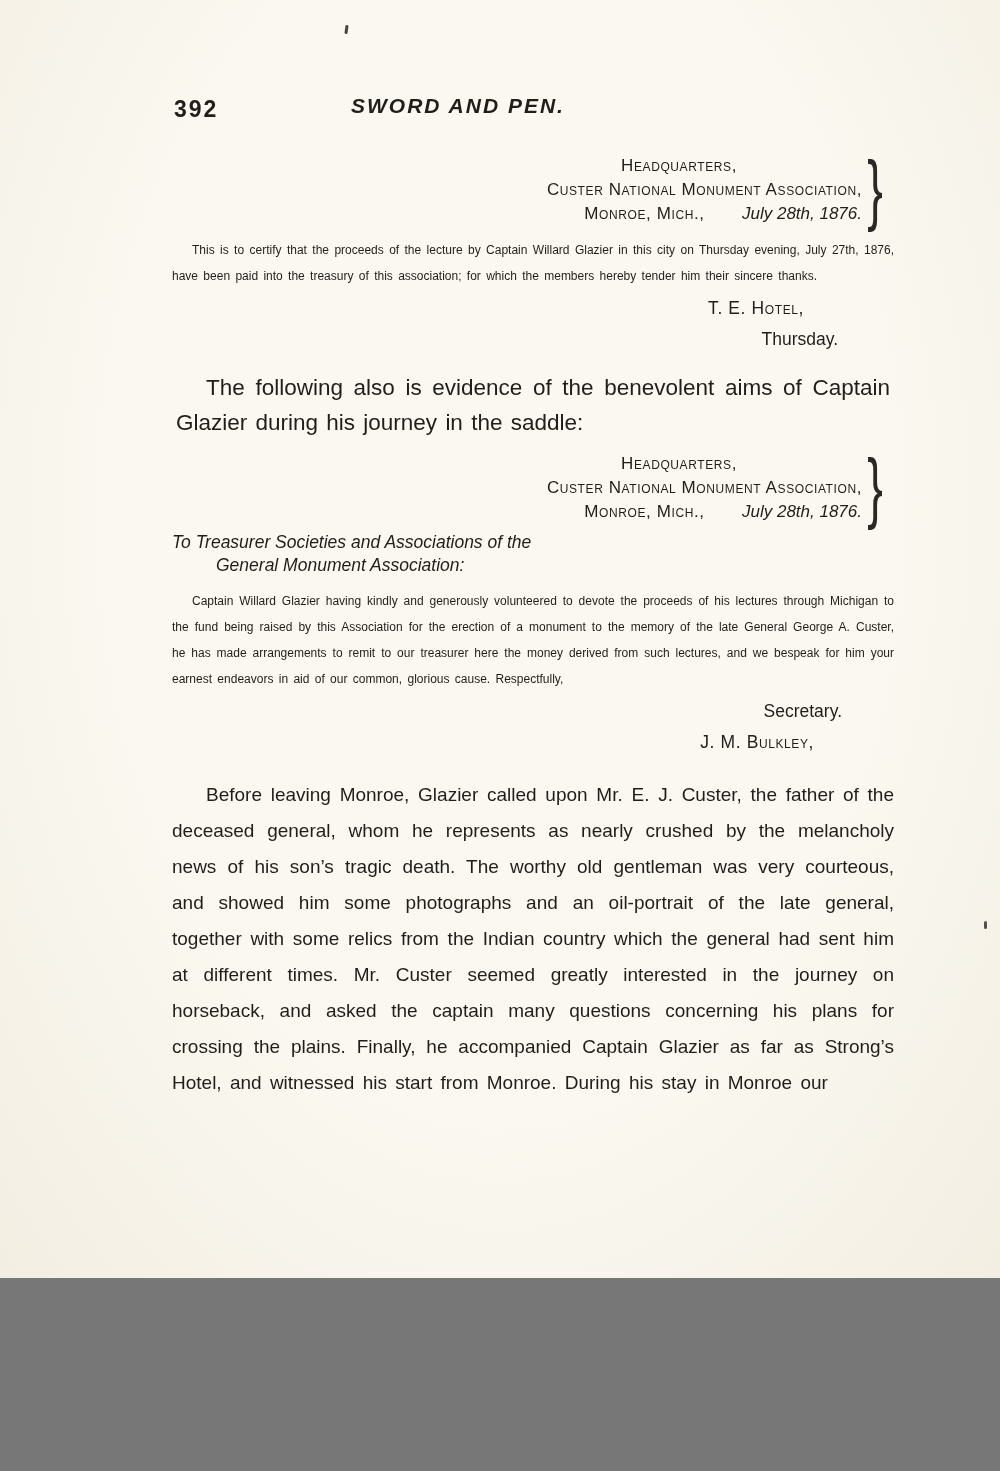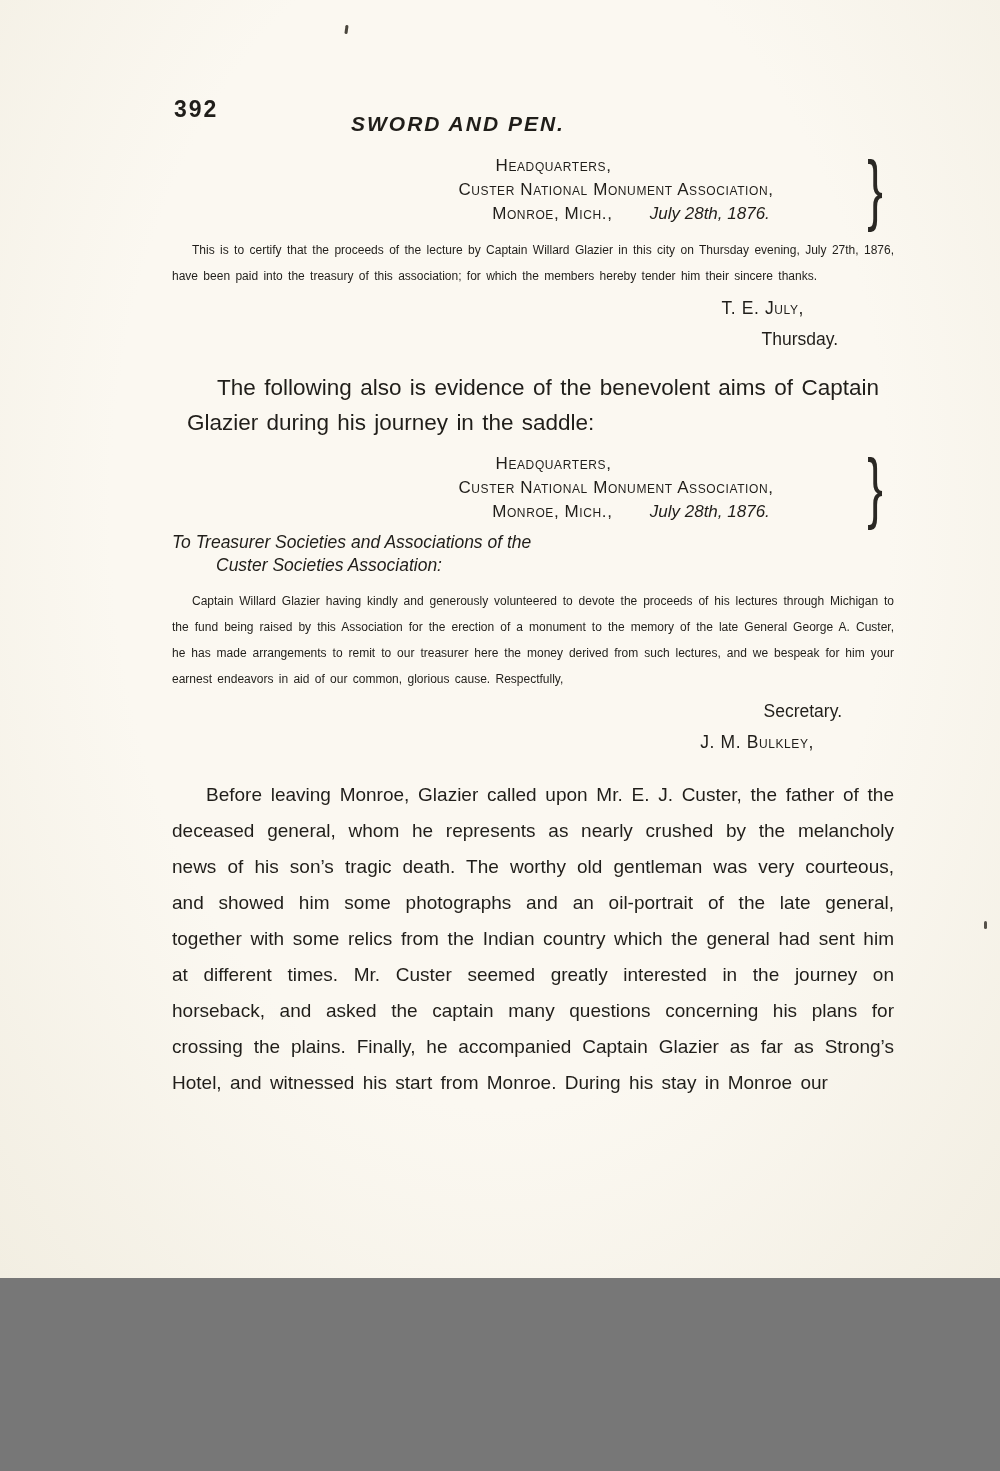--- a/index.html
+++ b/index.html
@@ -13,28 +13,28 @@
     color: #201e1a;
     font-family: Liberation Sans, sans-serif;
     overflow: hidden;
   }
   .content { position: absolute; left: 172px; top: 92px; width: 722px; }
 
   
   .page-header { position: relative; height: 46px; margin-bottom: 16px; }
   .page-num { position: absolute; left: 2px; top: 4px; font-size: 23px; font-weight: bold; letter-spacing: 2px; }
   .page-title {
-    position: absolute; left: 0; right: 150px; top: 20px;
+    position: absolute; left: 0; right: 150px; top: 2px;
     text-align: center; font-size: 21px; font-weight: bold; font-style: italic; letter-spacing: 2px;
   }
 
   
   .letter-head {
     position: relative; width: 492px; margin-left: 198px;
-    font-size: 17px; line-height: 24px; text-align: center; white-space: nowrap;
+    font-size: 17px; line-height: 24px; text-align: right; white-space: nowrap;
   }
   .sc { font-variant: small-caps; letter-spacing: 0.6px; }
   .lh1 { padding-right: 125px; }
   .lh3 { padding-left: 30px; }
   .lh3-date { font-style: italic; font-variant: normal; letter-spacing: 0; margin-left: 32px; }
   .brace {
     position: absolute; right: -26px; top: -6px;
     font-size: 78px; line-height: 82px; font-weight: normal;
     transform: scaleX(0.6); transform-origin: center; color: #2a2824;
   }
@@ -43,21 +43,21 @@
     margin: 11px 0 4px; font-size: 12px; line-height: 26px;
     text-align: justify; text-indent: 20px; word-spacing: 2px;
   }
   .sig { text-align: right; font-size: 17.5px; line-height: 31px; }
   .sig-name { padding-right: 90px; }
   .sig-title { padding-right: 56px; }
   .sig2-name { padding-right: 80px; }
   .sig2-title { padding-right: 52px; }
 
   .interlude {
-    margin: 15px 15px 12px; font-size: 22.5px; line-height: 35px;
+    margin: 15px 4px 12px; font-size: 22.5px; line-height: 35px;
     text-align: justify; text-indent: 30px; word-spacing: 2px;
   }
 
   .salutation { font-style: italic; font-size: 17.5px; line-height: 23px; margin: 7px 0 8px; }
   .salutation .s2 { padding-left: 44px; }
 
   .main-text {
     font-size: 19px; line-height: 36px;
     text-align: justify; text-indent: 34px; word-spacing: 3px;
   }
@@ -93,36 +93,36 @@
     </header>
 
     <section>
       <div class="letter-head">
         <div class="sc lh1">Headquarters,</div>
         <div class="sc">Custer National Monument Association,</div>
         <div class="lh3"><span class="sc">Monroe, Mich., </span><span class="lh3-date">July 28th, 1876.</span></div>
         <span class="brace">}</span>
       </div>
       <p class="letter-body">This is to certify that the proceeds of the lecture by Captain Willard Glazier in this city on Thursday evening, July 27th, 1876, have been paid into the treasury of this association; for which the members hereby tender him their sincere thanks.</p>
-      <div class="sig sig-name sc">T. E. July,</div>
+      <div class="sig sig-name sc">T. E. Hotel,</div>
       <div class="sig sig-title">Thursday.</div>
     </section>
 
     <p class="interlude">The following also is evidence of the benevolent aims of Captain Glazier during his journey in the saddle:</p>
 
     <section>
       <div class="letter-head">
         <div class="sc lh1">Headquarters,</div>
         <div class="sc">Custer National Monument Association,</div>
         <div class="lh3"><span class="sc">Monroe, Mich., </span><span class="lh3-date">July 28th, 1876.</span></div>
         <span class="brace">}</span>
       </div>
       <div class="salutation">
         <div class="s1">To Treasurer Societies and Associations of the</div>
-        <div class="s2">Custer Societies Association:</div>
+        <div class="s2">General Monument Association:</div>
       </div>
       <p class="letter-body">Captain Willard Glazier having kindly and generously volunteered to devote the proceeds of his lectures through Michigan to the fund being raised by this Association for the erection of a monument to the memory of the late General George A. Custer, he has made arrangements to remit to our treasurer here the money derived from such lectures, and we bespeak for him your earnest endeavors in aid of our common, glorious cause.   Respectfully,</p>
       <div class="sig sig2-title">Secretary.</div>
       <div class="sig sig2-name sc">J. M. Bulkley,</div>
     </section>
 
     <p class="main-text">Before leaving Monroe, Glazier called upon Mr. E. J. Custer, the father of the deceased general, whom he represents as nearly crushed by the melancholy news of his son’s tragic death.  The worthy old gentleman was very courteous, and showed him some photographs and an oil-portrait of the late general, together with some relics from the Indian country which the general had sent him at different times.  Mr. Custer seemed greatly interested in the journey on horseback, and asked the captain many questions concerning his plans for crossing the plains.  Finally, he accompanied Captain Glazier as far as Strong’s Hotel, and witnessed his start from Monroe.  During his stay in Monroe our</p>
 
   </div>
 </div>

